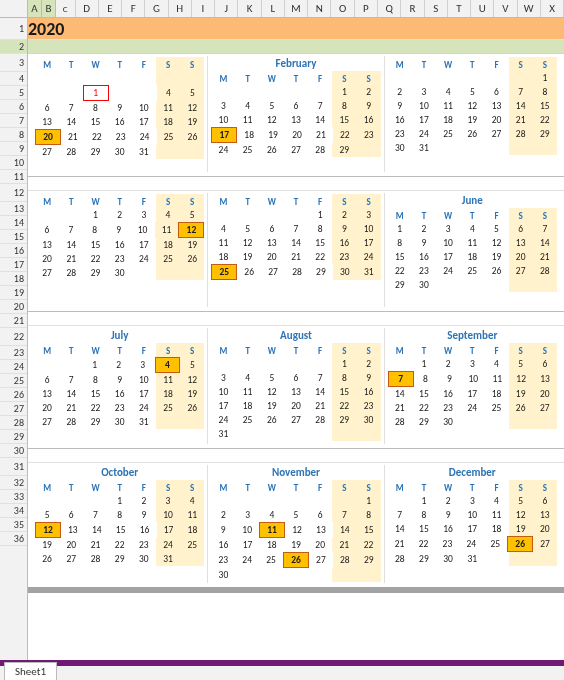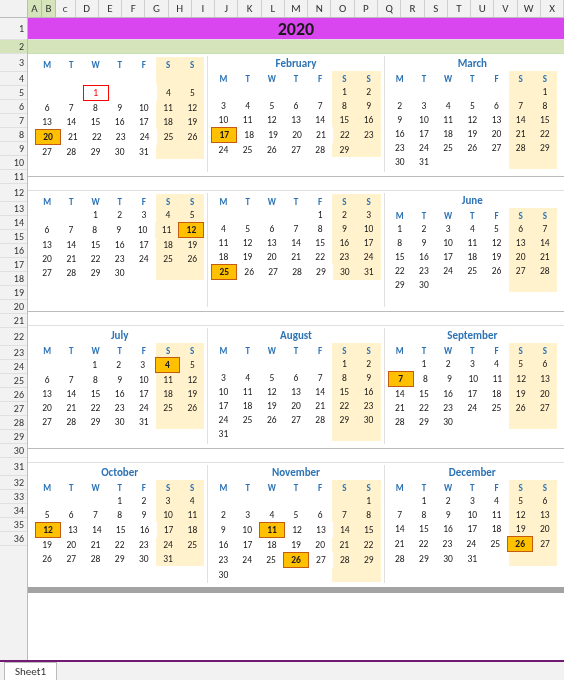--- a/index.html
+++ b/index.html
@@ -123,21 +123,21 @@
 
     .cal-cell.highlighted {
       background-color: #ffc000;
       border: 1px solid #c55a11;
       font-weight: bold;
     }
 
     .tab-strip {
       height: 20px;
       background: #f2f2f2;
-      border-top: 2px solid #701a75;
+      border-top: 6px solid #701a75;
       display: flex;
       align-items: flex-end;
       padding-left: 4px;
     }
 
     .sheet-tab {
       padding: 2px 10px;
       background: white;
       border: 1px solid #bbb;
       border-bottom: none;
@@ -227,21 +227,21 @@
       <div class="row-num" style="height:18px;">31</div>
       <div class="row-num" style="height:14px;">32</div>
       <div class="row-num" style="height:14px;">33</div>
       <div class="row-num" style="height:14px;">34</div>
       <div class="row-num" style="height:14px;">35</div>
       <div class="row-num" style="height:14px;">36</div>
     </div>
 
     <div class="content-area">
 
-      <div style="height:22px;display:flex;align-items:center;justify-content:center;border-bottom:1px solid #e0e0e0;background:#d946ef;">
+      <div style="height:22px;display:flex;align-items:center;justify-content:flex-start;border-bottom:1px solid #e0e0e0;background:#fdba74;">
         <span style="font-size:18px;font-weight:bold;color:#1a1a1a;">2020</span>
       </div>
 
       <div style="height:14px;background:#d6e4bc;border-bottom:1px solid #c6e0b4;"></div>
 
       <div style="display:flex;border-bottom:1px solid #bbb;padding:2px 4px 4px;">
 
         <div style="flex:1;padding:1px 3px;border-right:1px solid #e0e0e0;">
           <div class="cal-grid">
             <div class="cal-row">
@@ -373,21 +373,20 @@
               <div class="cal-cell" style="visibility:hidden;">x</div>
               <div class="cal-cell" style="visibility:hidden;">x</div>
               <div class="cal-cell" style="visibility:hidden;">x</div>
               <div class="cal-cell" style="visibility:hidden;">x</div>
               <div class="cal-cell" style="visibility:hidden;">x</div>
             </div>
           </div>
         </div>
 
         <div style="flex:1;padding:1px 3px;">
-          <div class="month-title">March</div>
           <div class="cal-grid">
             <div class="cal-row">
               <div class="cal-cell header">M</div>
               <div class="cal-cell header">T</div>
               <div class="cal-cell header">W</div>
               <div class="cal-cell header">T</div>
               <div class="cal-cell header">F</div>
               <div class="cal-cell header weekend">S</div>
               <div class="cal-cell header weekend">S</div>
             </div>

